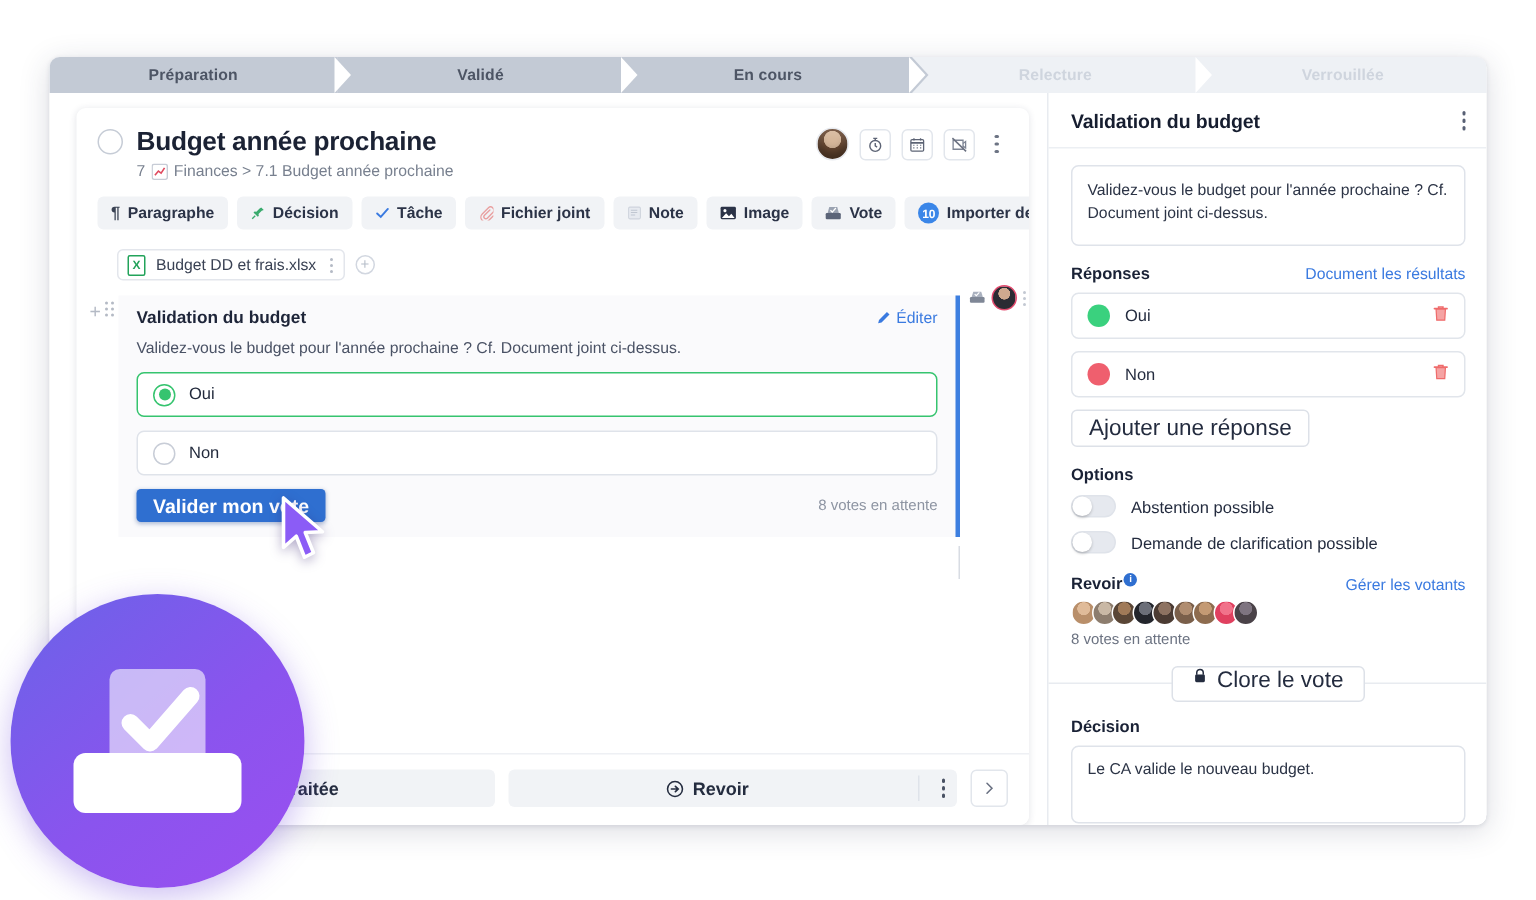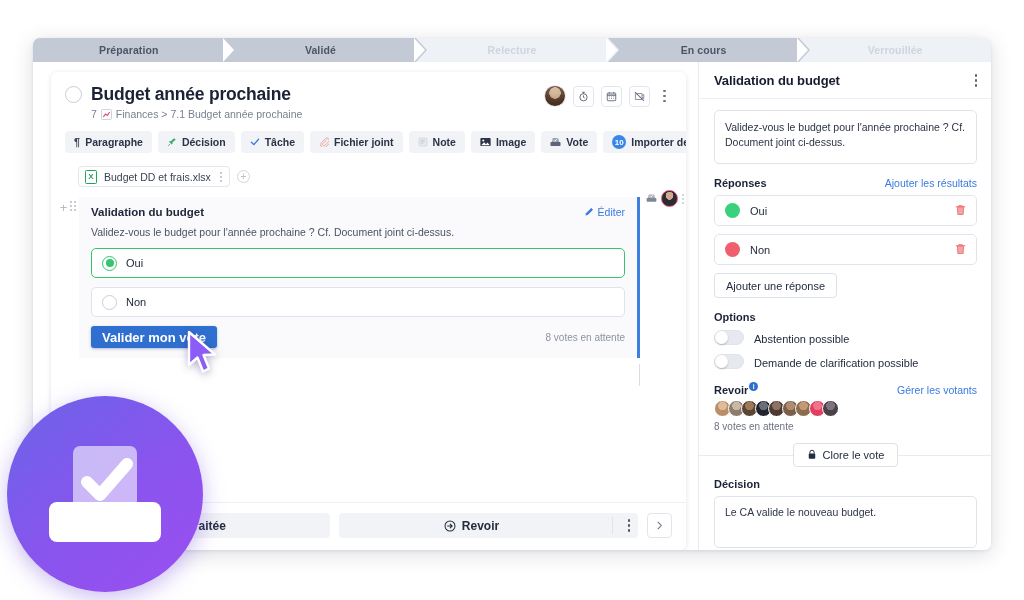--- a/index.html
+++ b/index.html
@@ -304,21 +304,21 @@
     height: 31px; border: 1px solid #e1e5eb; border-radius: 5px;
     display:flex; align-items:center; padding: 0 10px; gap: 10px;
     margin-bottom: 8px; font-size: 11px; color: #242c3f;
   }
   .dot { width: 15px; height: 15px; border-radius: 50%; flex:0 0 auto; }
   .trash { margin-left: auto; color: #ef6b6b; font-size: 11px; }
 
   .btn-outline {
     height: 25px; border: 1px solid #dde1e8; border-radius: 4px;
     display:inline-flex; align-items:center; padding: 0 11px;
-    font-size: 11px; color: #242c3f; background:#fff;
+    font-size: 15px; color: #242c3f; background:#fff;
   }
 
   .opt-row { display:flex; align-items:flex-end; gap:10px; margin-bottom: 9px; }
   .toggle {
     width: 30px; height: 15px; border-radius: 8px;
     background: #e6e9ef; position: relative; flex:0 0 auto;
     border: 1px solid #dfe3ea;
   }
   .toggle::after {
     content:""; position:absolute; left: 0px; top: 0px;
@@ -340,24 +340,24 @@
     margin-right: -3.5px; border: 1.3px solid #fff;
     flex: 0 0 auto;
   }
   .pending-line { font-size: 10px; color: #6c7382; margin-top: 4px; }
 
   .clore-wrap { position: relative; text-align:center; margin: 11px 0 0 0; }
   .clore-wrap::before {
     content:""; position:absolute; left: -15px; right:-14px; top: 50%; height:1px; background:#e8ebf0;
   }
   .btn-clore {
-    position: relative; display:inline-flex; align-items:center; gap:6px;
+    position: relative; display:inline-flex; align-items:flex-start; gap:6px;
     height: 24px; padding: 0 13px; background:#fff;
     border: 1px solid #dde1e8; border-radius: 4px;
-    font-size: 11px; color: #242c3f;
+    font-size: 15px; color: #242c3f;
   }
 
   .dec-title { font-size: 11px; font-weight: bold; color: #1a2236; margin: 11px 0 6px 0; }
   .dec-box {
     border: 1px solid #dfe3ea; border-radius: 5px;
     padding: 9px 10px; font-size: 10.5px; color: #2c3446;
     height: 52px;
   }
 
   
@@ -387,26 +387,26 @@
 
     <div class="stepper">
       <div class="step done">
         <span class="step-label">Préparation</span>
         <span class="arrow"></span>
       </div>
       <div class="step done">
         <span class="step-label">Validé</span>
         <span class="arrow"></span>
       </div>
+      <div class="step done">
+        <span class="step-label">En cours</span>
+        <span class="arrow"></span>
+      </div>
       <div class="step pending">
         <span class="step-label">Relecture</span>
-        <span class="arrow"></span>
-      </div>
-      <div class="step done">
-        <span class="step-label">En cours</span>
         <span class="arrow"></span>
       </div>
       <div class="step pending">
         <span class="step-label">Verrouillée</span>
 
       </div>
     </div>
 
     <div class="body-split">
 
@@ -627,21 +627,21 @@
               <i></i>
             </div>
         </div>
 
         <div class="rp-body">
 
           <div class="q-box">Validez-vous le budget pour l'année prochaine ? Cf. Document joint ci-dessus.</div>
 
           <div class="sec-head">
             <span class="sec-title">Réponses</span>
-            <span class="sec-link">Ajouter les résultats</span>
+            <span class="sec-link">Document les résultats</span>
           </div>
 
           <div class="ans">
             <span class="dot" style="background:#3ad17e"></span>
             <span>Oui</span>
             <span class="trash">
               <svg width="11" height="12" viewBox="0 0 12 13" fill="none">
                 <path d="M1.4 3h9.2" stroke="#ef6b6b" stroke-width="1.2" stroke-linecap="round"></path>
                 <path d="M4.4 3V1.8h3.2V3" stroke="#ef6b6b" stroke-width="1.1"></path>
                 <path d="M2.6 3.4h6.8l-.5 8H3.1z" fill="#f5a3a3" stroke="#ef6b6b" stroke-width=".9"></path>

